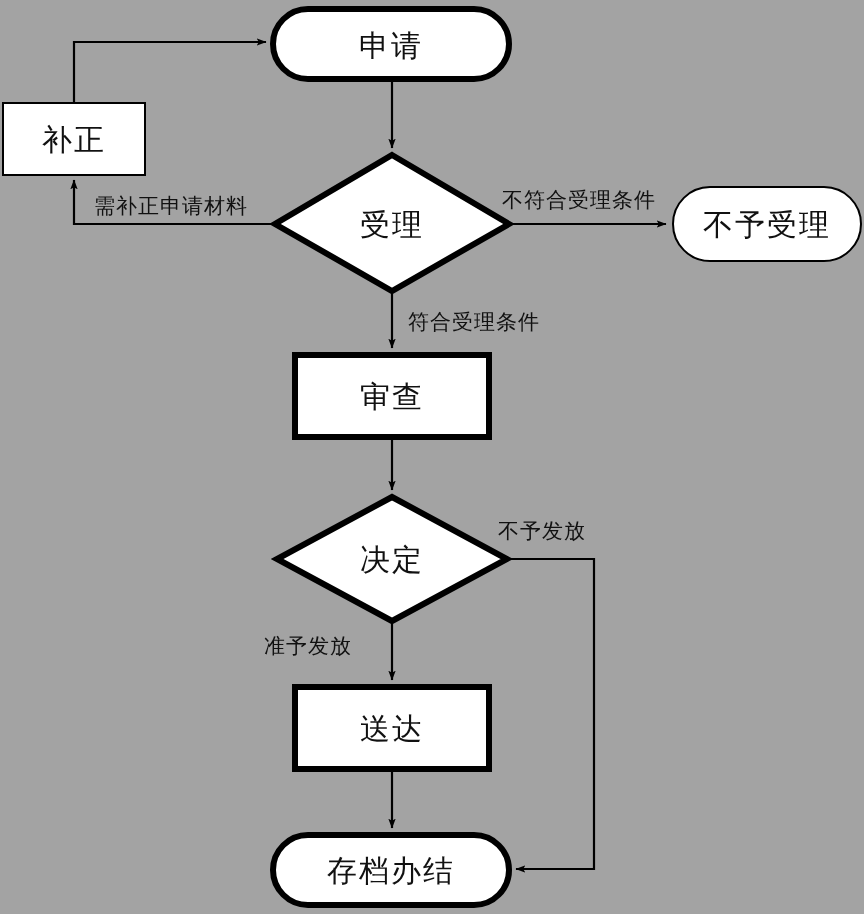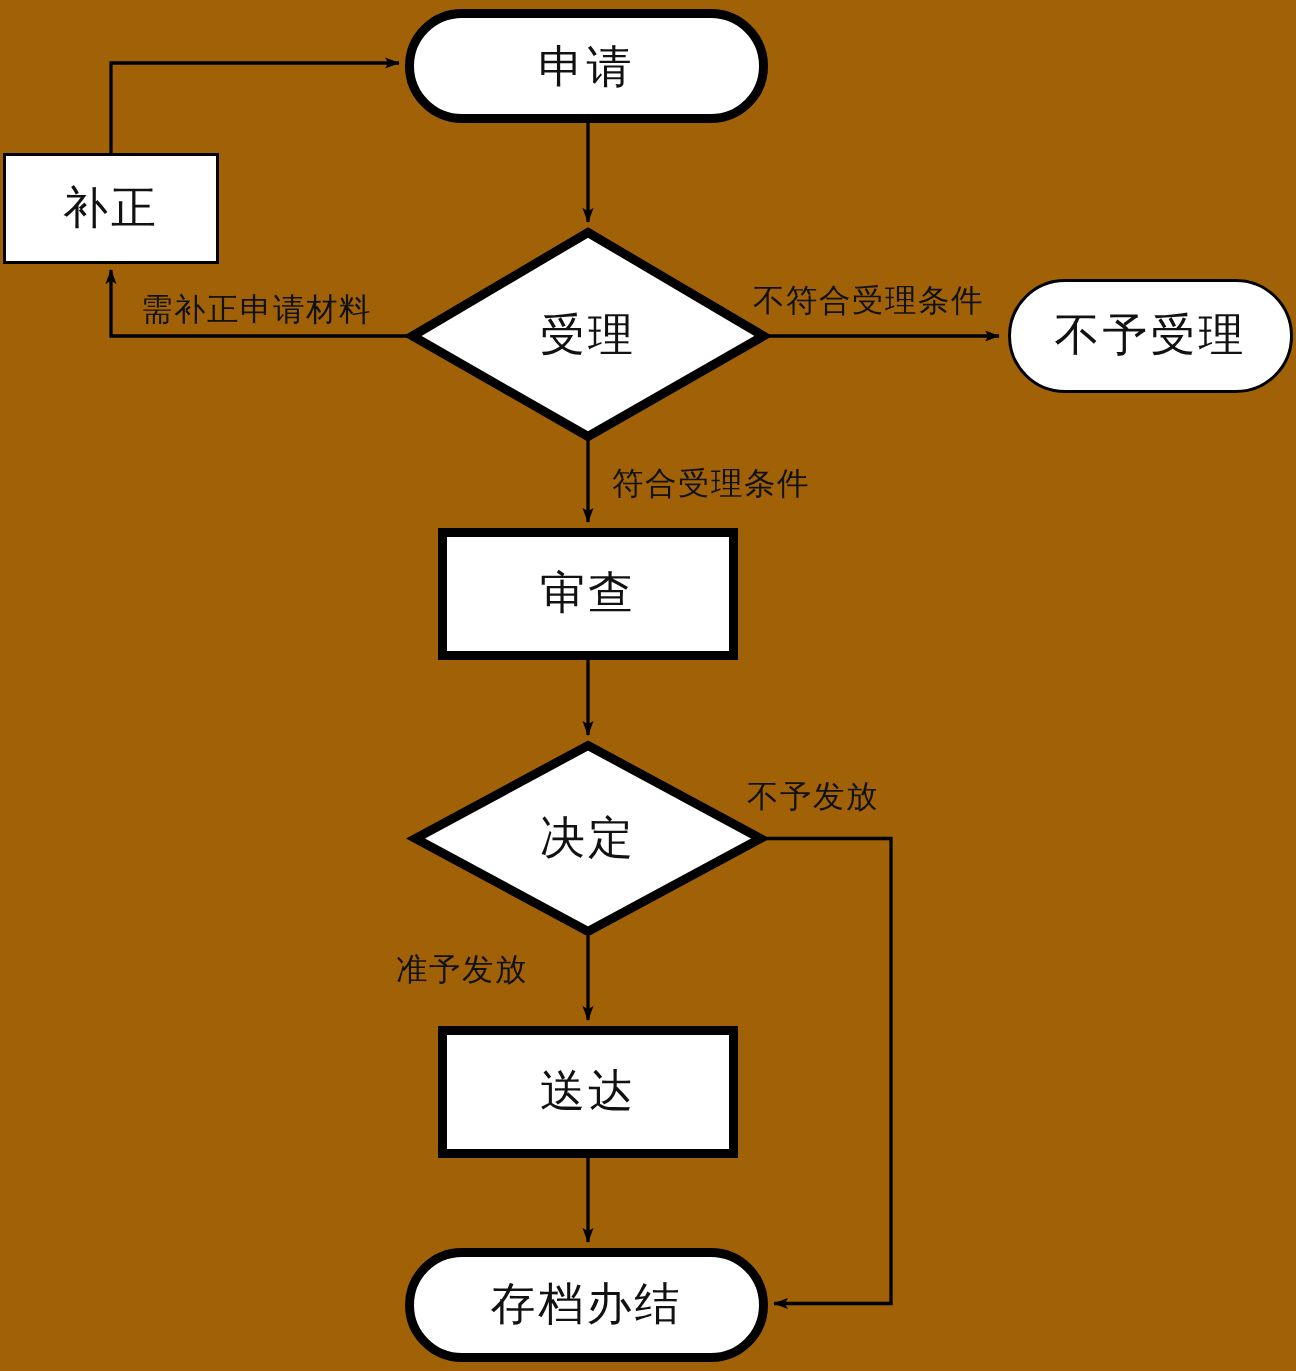--- a/index.html
+++ b/index.html
@@ -8,21 +8,21 @@
     padding: 0;
     background: #ffffff;
   }
   body {
     font-family: "DejaVu Serif", "Liberation Serif", serif;
   }
   #canvas {
     position: relative;
     width: 864px;
     height: 914px;
-    background: #a16207;
+    background: #a3a3a3;
     overflow: hidden;
   }
   svg#flow {
     position: absolute;
     left: 0;
     top: 0;
     width: 864px;
     height: 914px;
   }
   .node-shape {

